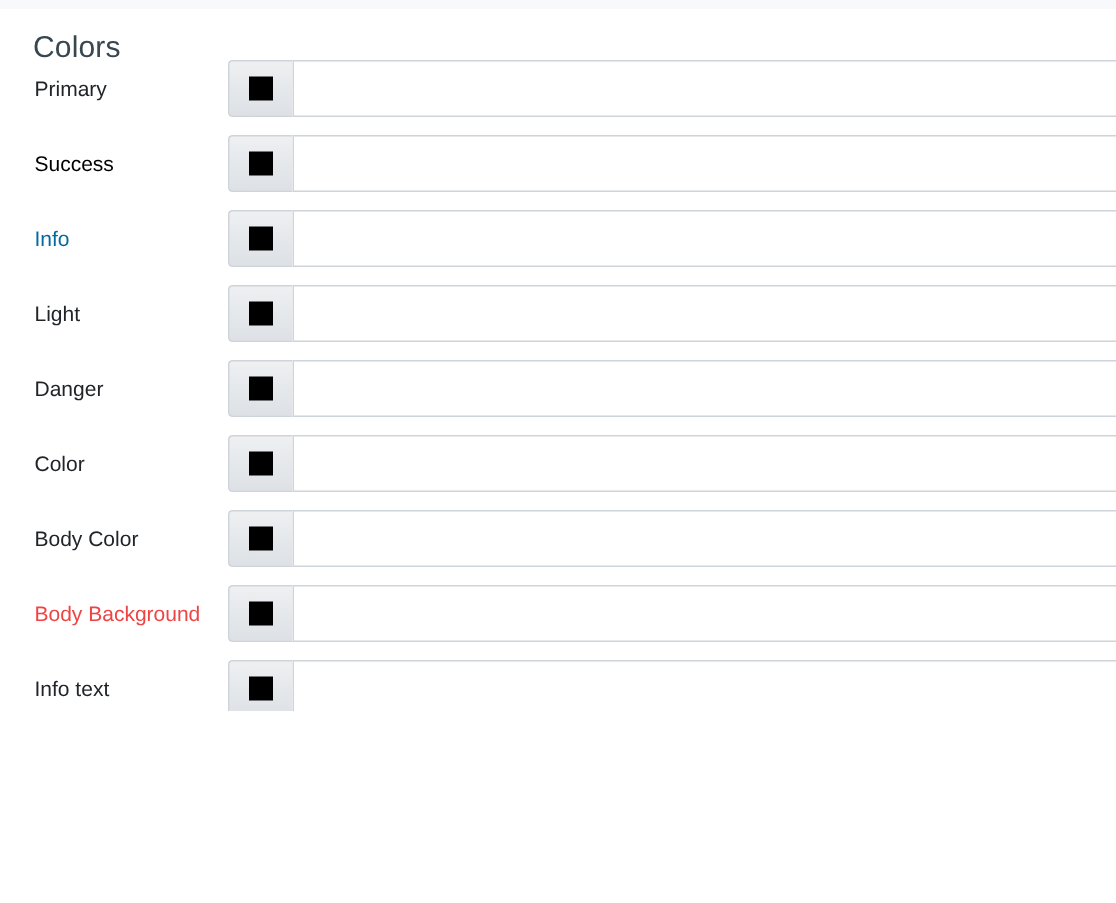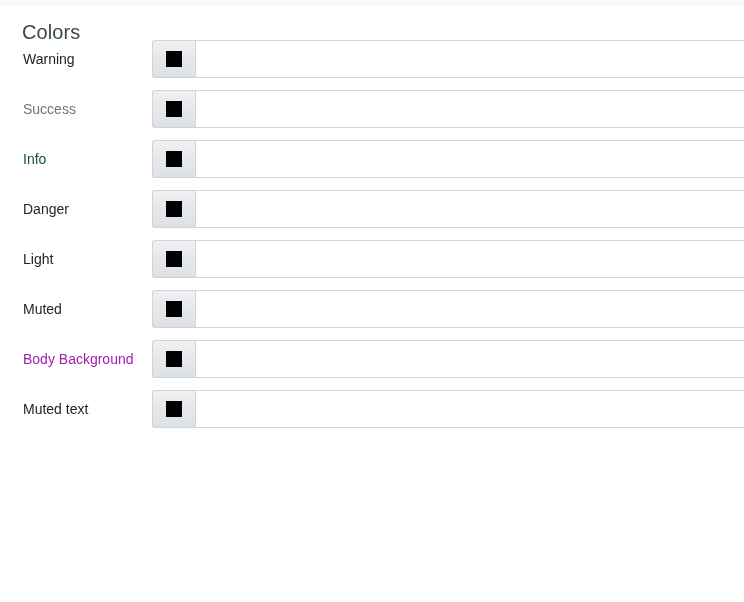--- a/index.html
+++ b/index.html
@@ -133,84 +133,93 @@
 <div id="page">
 
   <div class="top-strip" style="background: rgb(248, 249, 250);"></div>
 
   <section class="panel">
 
     <h2 class="panel-title" style="color: rgb(55, 71, 79);">Colors</h2>
 
     <div class="form-rows">
         <div class="form-row">
-          <label class="row-label" style="color: rgb(33, 37, 41);">Warning</label>
-          <div class="input-group">
-            <button type="button" class="swatch-button" style="background-image: linear-gradient(rgb(238, 240, 242) 0%, rgb(221, 225, 229) 100%); border-color: rgb(206, 212, 218);">
-              <span class="swatch-chip" style="background: rgb(0, 0, 0);"></span>
-            </button>
-            <input type="text" class="color-text-input" placeholder="" style="border-color: rgb(206, 212, 218); background: rgb(255, 255, 255);">
-          </div>
-        </div>
-        <div class="form-row">
-          <label class="row-label" style="color: #737373;">Success</label>
-          <div class="input-group">
-            <button type="button" class="swatch-button" style="background-image: linear-gradient(rgb(238, 240, 242) 0%, rgb(221, 225, 229) 100%); border-color: rgb(206, 212, 218);">
-              <span class="swatch-chip" style="background: rgb(0, 0, 0);"></span>
-            </button>
-            <input type="text" class="color-text-input" placeholder="" style="border-color: rgb(206, 212, 218); background: rgb(255, 255, 255);">
-          </div>
-        </div>
-        <div class="form-row">
-          <label class="row-label" style="color: #14532d;">Info</label>
+          <label class="row-label" style="color: rgb(33, 37, 41);">Primary</label>
+          <div class="input-group">
+            <button type="button" class="swatch-button" style="background-image: linear-gradient(rgb(238, 240, 242) 0%, rgb(221, 225, 229) 100%); border-color: rgb(206, 212, 218);">
+              <span class="swatch-chip" style="background: rgb(0, 0, 0);"></span>
+            </button>
+            <input type="text" class="color-text-input" placeholder="" style="border-color: rgb(206, 212, 218); background: rgb(255, 255, 255);">
+          </div>
+        </div>
+        <div class="form-row">
+          <label class="row-label" style="color: #000000;">Success</label>
+          <div class="input-group">
+            <button type="button" class="swatch-button" style="background-image: linear-gradient(rgb(238, 240, 242) 0%, rgb(221, 225, 229) 100%); border-color: rgb(206, 212, 218);">
+              <span class="swatch-chip" style="background: rgb(0, 0, 0);"></span>
+            </button>
+            <input type="text" class="color-text-input" placeholder="" style="border-color: rgb(206, 212, 218); background: rgb(255, 255, 255);">
+          </div>
+        </div>
+        <div class="form-row">
+          <label class="row-label" style="color: #0369a1;">Info</label>
+          <div class="input-group">
+            <button type="button" class="swatch-button" style="background-image: linear-gradient(rgb(238, 240, 242) 0%, rgb(221, 225, 229) 100%); border-color: rgb(206, 212, 218);">
+              <span class="swatch-chip" style="background: rgb(0, 0, 0);"></span>
+            </button>
+            <input type="text" class="color-text-input" placeholder="" style="border-color: rgb(206, 212, 218); background: rgb(255, 255, 255);">
+          </div>
+        </div>
+        <div class="form-row">
+          <label class="row-label" style="color: rgb(33, 37, 41);">Light</label>
           <div class="input-group">
             <button type="button" class="swatch-button" style="background-image: linear-gradient(rgb(238, 240, 242) 0%, rgb(221, 225, 229) 100%); border-color: rgb(206, 212, 218);">
               <span class="swatch-chip" style="background: rgb(0, 0, 0);"></span>
             </button>
             <input type="text" class="color-text-input" placeholder="" style="border-color: rgb(206, 212, 218); background: rgb(255, 255, 255);">
           </div>
         </div>
         <div class="form-row">
           <label class="row-label" style="color: rgb(33, 37, 41);">Danger</label>
           <div class="input-group">
             <button type="button" class="swatch-button" style="background-image: linear-gradient(rgb(238, 240, 242) 0%, rgb(221, 225, 229) 100%); border-color: rgb(206, 212, 218);">
               <span class="swatch-chip" style="background: rgb(0, 0, 0);"></span>
             </button>
             <input type="text" class="color-text-input" placeholder="" style="border-color: rgb(206, 212, 218); background: rgb(255, 255, 255);">
           </div>
         </div>
         <div class="form-row">
-          <label class="row-label" style="color: rgb(33, 37, 41);">Light</label>
-          <div class="input-group">
-            <button type="button" class="swatch-button" style="background-image: linear-gradient(rgb(238, 240, 242) 0%, rgb(221, 225, 229) 100%); border-color: rgb(206, 212, 218);">
-              <span class="swatch-chip" style="background: rgb(0, 0, 0);"></span>
-            </button>
-            <input type="text" class="color-text-input" placeholder="" style="border-color: rgb(206, 212, 218); background: rgb(255, 255, 255);">
-          </div>
-        </div>
-        <div class="form-row">
-          <label class="row-label" style="color: rgb(33, 37, 41);">Muted</label>
-          <div class="input-group">
-            <button type="button" class="swatch-button" style="background-image: linear-gradient(rgb(238, 240, 242) 0%, rgb(221, 225, 229) 100%); border-color: rgb(206, 212, 218);">
-              <span class="swatch-chip" style="background: rgb(0, 0, 0);"></span>
-            </button>
-            <input type="text" class="color-text-input" placeholder="" style="border-color: rgb(206, 212, 218); background: rgb(255, 255, 255);">
-          </div>
-        </div>
-        <div class="form-row">
-          <label class="row-label" style="color: #a21caf;">Body Background</label>
-          <div class="input-group">
-            <button type="button" class="swatch-button" style="background-image: linear-gradient(rgb(238, 240, 242) 0%, rgb(221, 225, 229) 100%); border-color: rgb(206, 212, 218);">
-              <span class="swatch-chip" style="background: rgb(0, 0, 0);"></span>
-            </button>
-            <input type="text" class="color-text-input" placeholder="" style="border-color: rgb(206, 212, 218); background: rgb(255, 255, 255);">
-          </div>
-        </div>
-        <div class="form-row">
-          <label class="row-label" style="color: rgb(33, 37, 41);">Muted text</label>
+          <label class="row-label" style="color: rgb(33, 37, 41);">Color</label>
+          <div class="input-group">
+            <button type="button" class="swatch-button" style="background-image: linear-gradient(rgb(238, 240, 242) 0%, rgb(221, 225, 229) 100%); border-color: rgb(206, 212, 218);">
+              <span class="swatch-chip" style="background: rgb(0, 0, 0);"></span>
+            </button>
+            <input type="text" class="color-text-input" placeholder="" style="border-color: rgb(206, 212, 218); background: rgb(255, 255, 255);">
+          </div>
+        </div>
+        <div class="form-row">
+          <label class="row-label" style="color: rgb(33, 37, 41);">Body Color</label>
+          <div class="input-group">
+            <button type="button" class="swatch-button" style="background-image: linear-gradient(rgb(238, 240, 242) 0%, rgb(221, 225, 229) 100%); border-color: rgb(206, 212, 218);">
+              <span class="swatch-chip" style="background: rgb(0, 0, 0);"></span>
+            </button>
+            <input type="text" class="color-text-input" placeholder="" style="border-color: rgb(206, 212, 218); background: rgb(255, 255, 255);">
+          </div>
+        </div>
+        <div class="form-row">
+          <label class="row-label" style="color: #ef4444;">Body Background</label>
+          <div class="input-group">
+            <button type="button" class="swatch-button" style="background-image: linear-gradient(rgb(238, 240, 242) 0%, rgb(221, 225, 229) 100%); border-color: rgb(206, 212, 218);">
+              <span class="swatch-chip" style="background: rgb(0, 0, 0);"></span>
+            </button>
+            <input type="text" class="color-text-input" placeholder="" style="border-color: rgb(206, 212, 218); background: rgb(255, 255, 255);">
+          </div>
+        </div>
+        <div class="form-row">
+          <label class="row-label" style="color: rgb(33, 37, 41);">Info text</label>
           <div class="input-group">
             <button type="button" class="swatch-button" style="background-image: linear-gradient(rgb(238, 240, 242) 0%, rgb(221, 225, 229) 100%); border-color: rgb(206, 212, 218);">
               <span class="swatch-chip" style="background: rgb(0, 0, 0);"></span>
             </button>
             <input type="text" class="color-text-input" placeholder="" style="border-color: rgb(206, 212, 218); background: rgb(255, 255, 255);">
           </div>
         </div>
       </div>
 
   </section>

